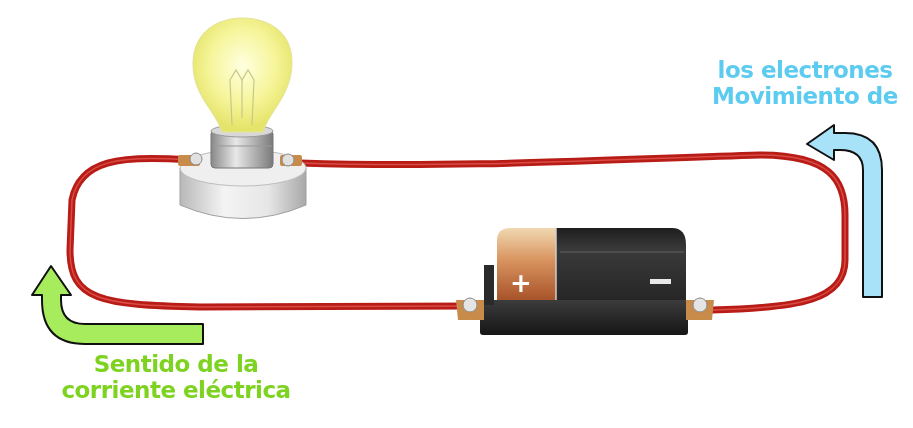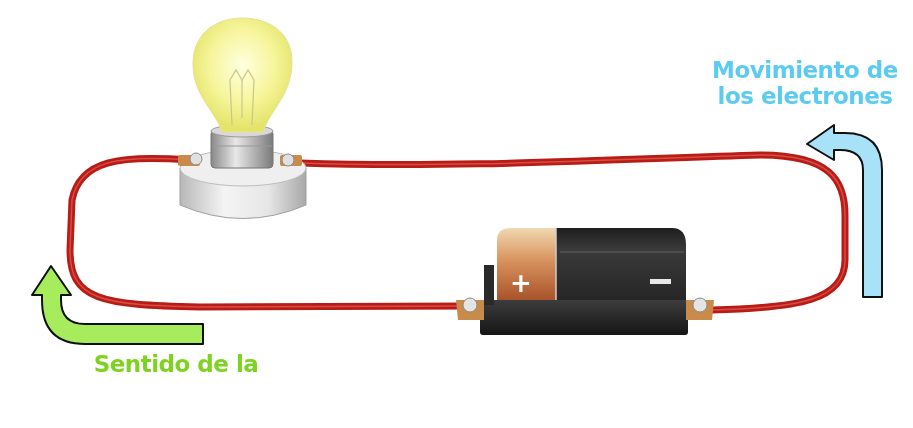--- a/index.html
+++ b/index.html
@@ -99,19 +99,20 @@
   <g>
     <path d="M 863 297 L 863 170 Q 863 150 840 150 L 834 150 L 834 160 L 807 144 L 834 125 L 834 133 L 845 133 Q 882 133 882 170 L 882 297 Z" fill="#a8e2f8" stroke="#111" stroke-width="2" stroke-linejoin="round"></path>
   </g>
 
   <g>
     <path d="M 203 324 L 203 344 L 85 344 Q 42 344 42 300 L 42 295 L 32 295 L 51 266 L 71 295 L 61 295 L 61 300 Q 61 324 85 324 Z" fill="#a6ec5c" stroke="#111" stroke-width="2" stroke-linejoin="round"></path>
   </g>
 </svg>
 
 <div id="label-electrons" class="label" style="color:#5ccbf0;">
+  <span class="line">los electrones</span>
   <span class="line">Movimiento de</span>
-  <span class="line">los electrones</span>
 </div>
 
 <div id="label-current" class="label" style="color:#7ed321;margin-left:46px;">
   <span class="line">Sentido de la</span>
+  <span class="line">corriente eléctrica</span>
 </div>
 
 </body></html>

